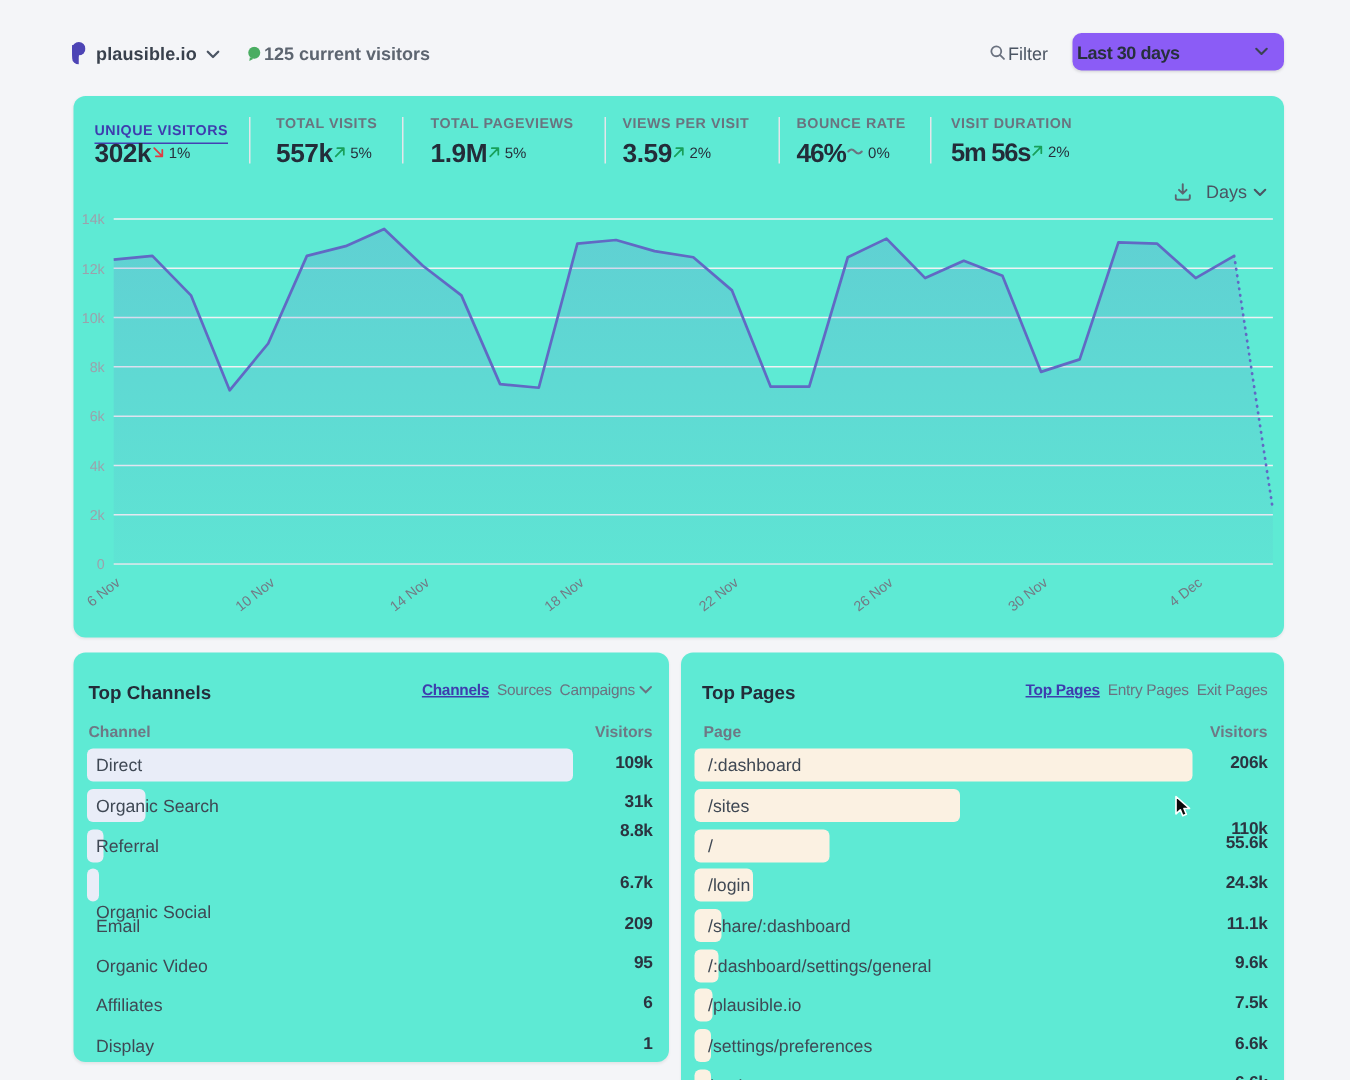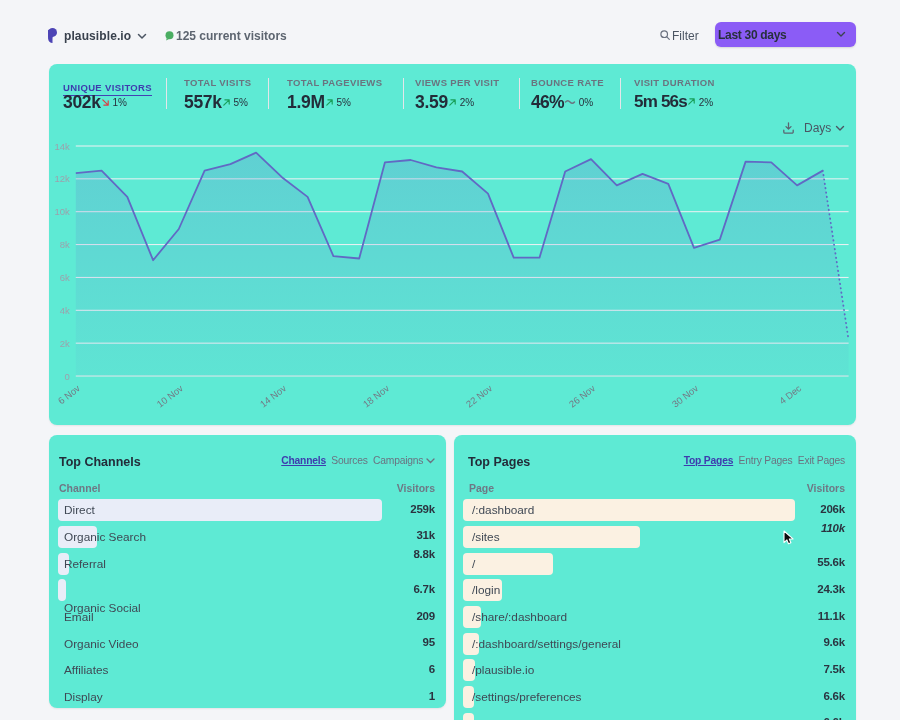--- a/index.html
+++ b/index.html
@@ -173,21 +173,21 @@
 
 <div class="card" id="leftcard" style="left:49px; top:435px; width:397px; height:273px;">
   <div class="bc-title" style="left:10px;">Top Channels</div>
   <div class="tabs"><span class="on">Channels</span>&nbsp; <span>Sources</span>&nbsp; <span>Campaigns</span> <svg width="9" height="6" viewBox="0 0 9 6">
         <path d="M1 1 L4.5 4.5 L8 1" fill="none" stroke="#6b7280" stroke-width="1.3" stroke-linecap="round"></path>
       </svg></div>
   <div class="hdr" style="left:10px;">Channel</div>
   <div class="hdr" style="right:11px;">Visitors</div>
 <div class="bar bl" style="left: 9px; top: 64.2px; width: 324px;"></div>
     <div class="rowlbl" style="left: 15px; top: 68.2px;">Direct</div>
-    <div class="rowval" style="right: 11px; top: 66.7px;">259k</div>
+    <div class="rowval" style="right: 11px; top: 66.7px;">109k</div>
     <div class="bar bl" style="left: 9px; top: 90.9px; width: 38.8px;"></div>
     <div class="rowlbl" style="left: 15px; top: 94.9px;">Organic Search</div>
     <div class="rowval" style="right: 11px; top: 93.4px;">31k</div>
     <div class="bar bl" style="left: 9px; top: 117.6px; width: 11px;"></div>
     <div class="rowlbl" style="left: 15px; top: 121.6px;">Referral</div>
     <div class="rowval" style="right: 11px; top: 112px;">8.8k</div>
     <div class="bar bl" style="left: 9px; top: 144.3px; width: 8.4px;"></div>
     <div class="rowlbl" style="left: 15px; top: 166px;">Organic Social</div>
     <div class="rowval" style="right: 11px; top: 146.8px;">6.7k</div>
     <div class="rowlbl" style="left: 15px; top: 175px;">Email</div>
@@ -203,21 +203,21 @@
 <div class="card" id="rightcard" style="left:454px; top:435px; width:402px; height:300px;">
   <div class="bc-title" style="left:14px;">Top Pages</div>
   <div class="tabs"><span class="on">Top Pages</span>&nbsp; <span>Entry Pages</span>&nbsp; <span>Exit Pages</span></div>
   <div class="hdr" style="left:15px;">Page</div>
   <div class="hdr" style="right:11px;">Visitors</div>
 <div class="bar bo" style="left: 9px; top: 64.2px; width: 332px;"></div>
     <div class="rowlbl" style="left: 18px; top: 68.2px;">/:dashboard</div>
     <div class="rowval" style="right: 11px; top: 66.7px;">206k</div>
     <div class="bar bo" style="left: 9px; top: 90.9px; width: 177.3px;"></div>
     <div class="rowlbl" style="left: 18px; top: 94.9px;">/sites</div>
-    <div class="rowval" style="right: 11px; top: 86px; font-style: italic;">110k</div>
+    <div class="rowval" style="right: 11px; top: 111px;">110k</div>
     <div class="bar bo" style="left: 9px; top: 117.6px; width: 89.6px;"></div>
     <div class="rowlbl" style="left: 18px; top: 121.6px;">/</div>
     <div class="rowval" style="right: 11px; top: 120.1px;">55.6k</div>
     <div class="bar bo" style="left: 9px; top: 144.3px; width: 39.2px;"></div>
     <div class="rowlbl" style="left: 18px; top: 148.3px;">/login</div>
     <div class="rowval" style="right: 11px; top: 146.8px;">24.3k</div>
     <div class="bar bo" style="left: 9px; top: 171px; width: 17.9px;"></div>
     <div class="rowlbl" style="left: 18px; top: 175px;">/share/:dashboard</div>
     <div class="rowval" style="right: 11px; top: 173.5px;">11.1k</div>
     <div class="bar bo" style="left: 9px; top: 197.7px; width: 15.5px;"></div>

